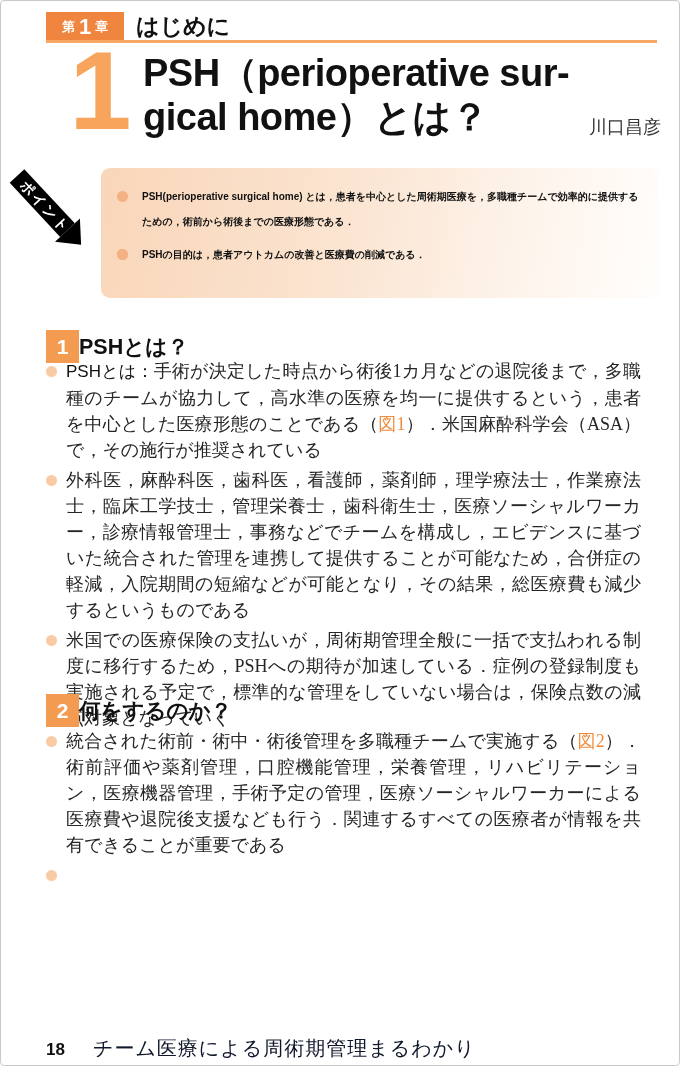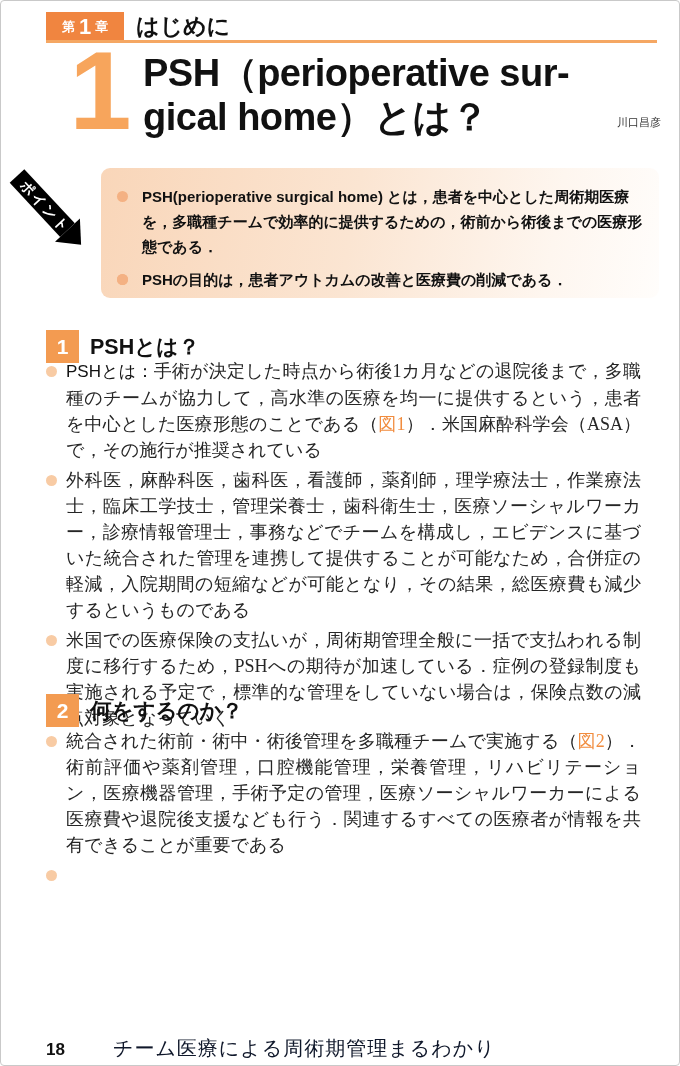--- a/index.html
+++ b/index.html
@@ -30,21 +30,21 @@
   .article-number {
     position:absolute; left:55px; top:40px; width:85px;
     font-size:112px; line-height:100px; font-weight:800;
     color:#F7A55C; text-align:center; letter-spacing:-4px;
   }
   .page-title {
     position:absolute; left:142px; top:50px; width:520px;
     font-size:38px; line-height:44px; font-weight:700; color:#111;
     letter-spacing:-0.5px;
   }
-  .author { position:absolute; top:114px; left:540px; width:120px; text-align:right; font-size:11px; color:#333; }
+  .author { position:absolute; top:114px; left:540px; width:120px; text-align:right; font-size:18px; color:#333; }
 
   
   .point-badge { position:absolute; left:10px; top:136px; width:100px; height:90px; pointer-events:none; }
   .pb-inner {
     position:absolute; left:6px; top:22px;
     display:flex; align-items:center;
     transform:rotate(47deg); transform-origin:left center;
   }
   .pb-label {
     background:#000; color:#fff; font-size:14px; font-weight:700;
@@ -58,45 +58,45 @@
     border-bottom:17px solid transparent;
   }
 
   
   .point-box {
     position:absolute; left:100px; top:167px; width:558px; height:130px;
     border-radius:9px;
     background:linear-gradient(100deg, #F9D6B9 0%, #FBE5D2 45%, #FEF6EF 80%, #FFFDFB 100%);
     padding:16px 14px 0 12px;
   }
-  .pt-item { position:relative; padding-left:29px; margin-bottom:8px; font-size:15px; font-weight:700; line-height:25px; color:#111; }
+  .pt-item { position:relative; padding-left:29px; margin-bottom:8px; font-size:10px; font-weight:700; line-height:25px; color:#111; }
   .pt-dot { position:absolute; left:4px; top:7px; width:11px; height:11px; border-radius:50%; background:#F4B183; }
 
   
   .sec-head { position:absolute; left:45px; display:flex; align-items:center; }
   .sec-head.s1 { top:329px; }
   .sec-head.s2 { top:693px; }
   .sec-num {
     width:33px; height:33px; background:#F39B51; color:#fff;
     font-size:21px; font-weight:700;
     display:flex; align-items:center; justify-content:center;
   }
-  .sec-title { margin-left:11px; font-size:21.5px; font-weight:700; color:#111; }
+  .sec-title { font-size:21.5px; font-weight:700; color:#111; }
 
   
   .body-list { position:absolute; left:45px; width:595px; font-family:"Liberation Serif", serif; font-size:18px; line-height:26px; color:#262626; text-align:justify; }
   .body-list.b1 { top:357px; }
   .body-list.b2 { top:727px; }
   .body-item { position:relative; padding-left:20px; margin-bottom:4px; }
   .b-dot { position:absolute; left:0; top:8px; width:11px; height:11px; border-radius:50%; background:#F8CBA4; }
   .lead { font-family:"Liberation Sans", sans-serif; font-weight:400; font-size:17px; color:#111; }
   .fig { color:#F18C3E; }
 
   
-  .footer { position:absolute; left:45px; top:1034px; display:flex; align-items:baseline;gap:20px; }
+  .footer { position:absolute; left:45px; top:1034px; display:flex; align-items:baseline; }
   .page-number { font-size:17px; font-weight:700; color:#111; }
   .book-title { margin-left:28px; font-size:20px; color:#0f172a; letter-spacing:1px; }
 </style>
 </head>
 <body>
 
 <div class="page">
 
   <div class="chapter-bar">
     <div class="chapter-badge">

